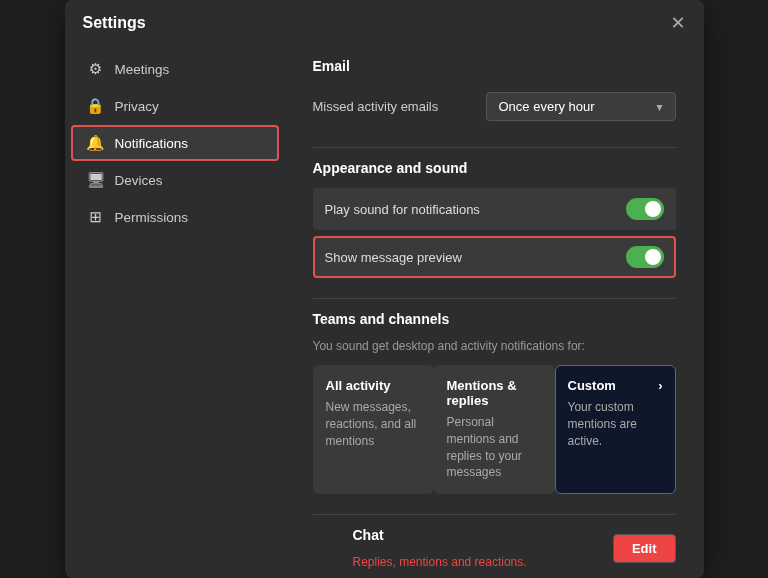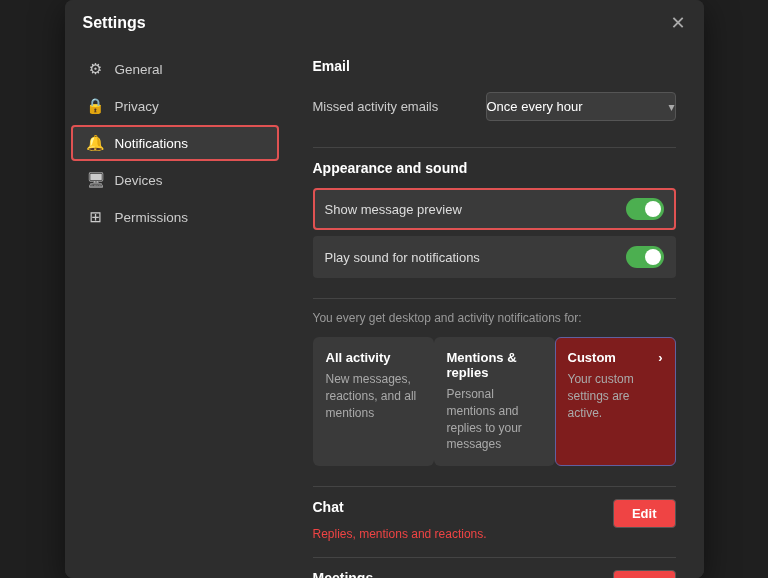--- a/index.html
+++ b/index.html
@@ -101,21 +101,21 @@
       font-size: 13px;
       color: #ccc;
     }
     .dropdown {
       display: flex;
       align-items: center;
       gap: 0;
       background: #3c3c3c;
       border: 1px solid #555;
       border-radius: 4px;
-      padding: 6px 0;
+      padding: 6px 12px;
       color: #fff;
       font-size: 13px;
       cursor: pointer;
       min-width: 190px;
       justify-content: space-between;
     }
     .dropdown-arrow { font-size: 12px; color: #aaa; }
     .appearance-section { margin-bottom: 20px; }
     .toggle-row {
       display: flex;
@@ -164,42 +164,43 @@
     }
     .team-card {
       flex: 1;
       background: #3a3a3a;
       border-radius: 6px;
       padding: 12px;
       cursor: pointer;
       border: 1px solid transparent;
     }
     .team-card.selected {
-      background: #7f1d1d;
+      background: #0f172a;
       border-color: #6060a0;
     }
     .team-card-title {
       font-size: 13px;
       font-weight: 600;
       color: #fff;
       margin-bottom: 6px;
       display: flex;
       align-items: center;
       justify-content: space-between;
     }
     .team-card-desc {
       font-size: 12px;
       color: #aaa;
       line-height: 1.4;
     }
     .chat-section, .meetings-section { margin-bottom: 16px; }
     .section-row {
       display: flex;
-      align-items: flex-start;
-      justify-content: space-between;
+      align-items: center;
+      justify-content: space-between;
+      margin-left: 40px;
     }
     .section-info {}
     .section-sub {
       font-size: 12px;
       color: #ef4444;
       margin-top: 3px;
     }
     .edit-btn {
       background: #ef4444;
       border: 1px solid #555;
@@ -225,21 +226,21 @@
   <div class="title-bar">
     <span class="title-bar-title">Settings</span>
     <button class="close-btn">✕</button>
   </div>
 
   <div class="content">
 
     <div class="sidebar">
       <div class="sidebar-item">
         <span class="sidebar-icon">⚙</span>
-        <span>General</span>
+        <span>Meetings</span>
       </div>
       <div class="sidebar-item">
         <span class="sidebar-icon">🔒</span>
         <span>Privacy</span>
       </div>
       <div class="sidebar-item active">
         <span class="sidebar-icon">🔔</span>
         <span>Notifications</span>
       </div>
       <div class="sidebar-item">
@@ -262,53 +263,54 @@
             <span>Once every hour</span>
             <span class="dropdown-arrow">▾</span>
           </div>
         </div>
       </div>
 
       <div class="divider"></div>
 
       <div class="appearance-section">
         <div class="section-title">Appearance and sound</div>
+        <div class="toggle-row">
+          <span>Play sound for notifications</span>
+          <div class="toggle-switch"></div>
+        </div>
         <div class="toggle-row highlighted">
           <span>Show message preview</span>
           <div class="toggle-switch"></div>
         </div>
-        <div class="toggle-row">
-          <span>Play sound for notifications</span>
-          <div class="toggle-switch"></div>
-        </div>
       </div>
 
       <div class="divider"></div>
 
       <div class="teams-section">
-        <div class="teams-desc">You every get desktop and activity notifications for:</div>
+        <div class="section-title">Teams and channels</div>
+        <div class="teams-desc">You sound get desktop and activity notifications for:</div>
         <div class="teams-cards">
           <div class="team-card">
             <div class="team-card-title">
               <span>All activity</span>
             </div>
             <div class="team-card-desc">New messages, reactions, and all mentions</div>
           </div>
           <div class="team-card">
             <div class="team-card-title">
               <span>Mentions &amp; replies</span>
             </div>
             <div class="team-card-desc">Personal mentions and replies to your messages</div>
           </div>
           <div class="team-card selected">
             <div class="team-card-title">
               <span>Custom</span>
               <span>›</span>
             </div>
-            <div class="team-card-desc">Your custom settings are active.</div>
+            <div class="team-card-desc">Your custom mentions are active.</div>
           </div>
         </div>
       </div>
 
       <div class="divider"></div>
 
       <div class="chat-section">
         <div class="section-row">
           <div class="section-info">
             <div class="section-title">Chat</div>

